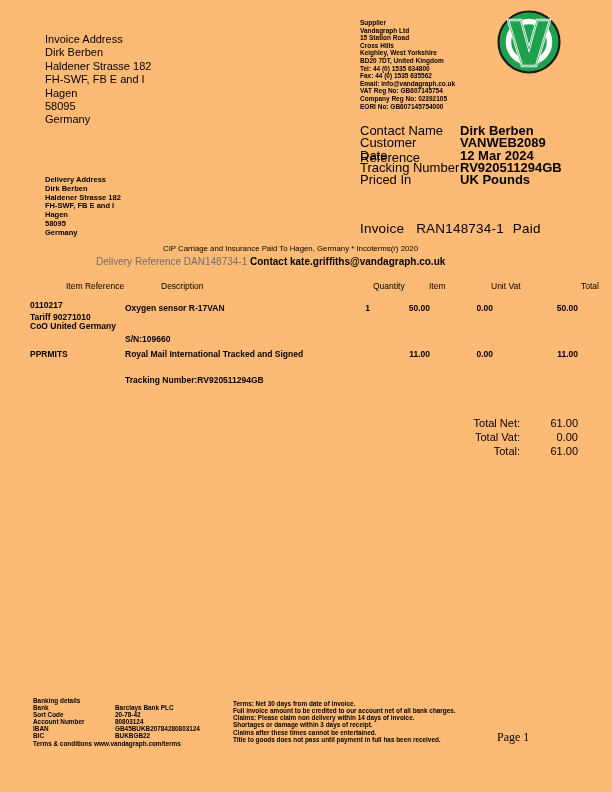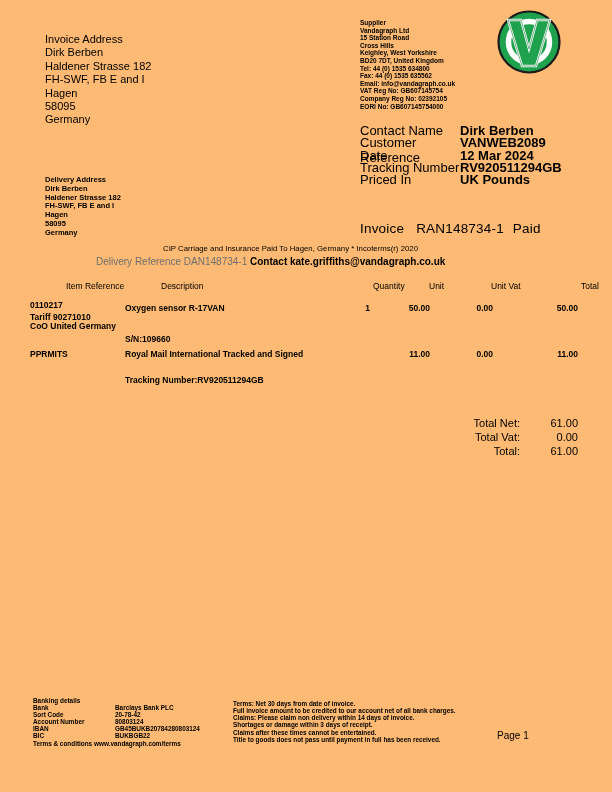--- a/index.html
+++ b/index.html
@@ -44,21 +44,21 @@
 
   .totals { left:400px; top:417px; font-size:11px; width:178px; }
   .totals-row { display:flex; height:14px; }
   .tlabel { width:120px; text-align:right; flex:none; }
   .tvalue { width:58px; text-align:right; flex:none; }
 
   .banking { left:33px; top:697px; font-size:6.4px; line-height:7.1px; font-weight:bold; }
   .bank-row { display:flex; }
   .blabel { width:82px; flex:none; }
   .terms-block { left:233px; top:700px; font-size:6.4px; line-height:7.15px; font-weight:bold; width:290px; }
-  .page-label { left:497px; top:730px; font-size:10px; }
+  .page-label { left:497px; top:730px; font-size:12px;font-family:Liberation Serif, serif; }
 </style>
 </head>
 <body>
 
 <div class="page">
 
   <div class="abs invoice-address">
     <div>Invoice Address</div>
     <div>Dirk Berben</div>
     <div>Haldener Strasse 182</div>
@@ -135,21 +135,21 @@
 
   <div class="abs delivery-ref">
     <span class="muted">Delivery Reference</span>
     <span class="muted">DAN148734-1</span>
     <span class="contact-part">Contact kate.griffiths@vandagraph.co.uk</span>
   </div>
 
   <div class="abs th col-ref">Item Reference</div>
   <div class="abs th col-desc">Description</div>
   <div class="abs th h-qty">Quantity</div>
-  <div class="abs th h-unit">Unit</div>
+  <div class="abs th h-unit">Item</div>
   <div class="abs th h-uvat">Unit Vat</div>
   <div class="abs th h-total">Total</div>
 
   <div class="abs td col-ref" style="top:300px;">0110217</div>
   <div class="abs td col-ref" style="top:312px;">Tariff 90271010</div>
   <div class="abs td col-ref" style="top:321px;">CoO United Germany</div>
   <div class="abs td col-desc" style="top:303px;">Oxygen sensor R-17VAN</div>
   <div class="abs td ra col-qty" style="top:303px;">1</div>
   <div class="abs td ra col-unit" style="top:303px;">50.00</div>
   <div class="abs td ra col-uvat" style="top:303px;">0.00</div>

